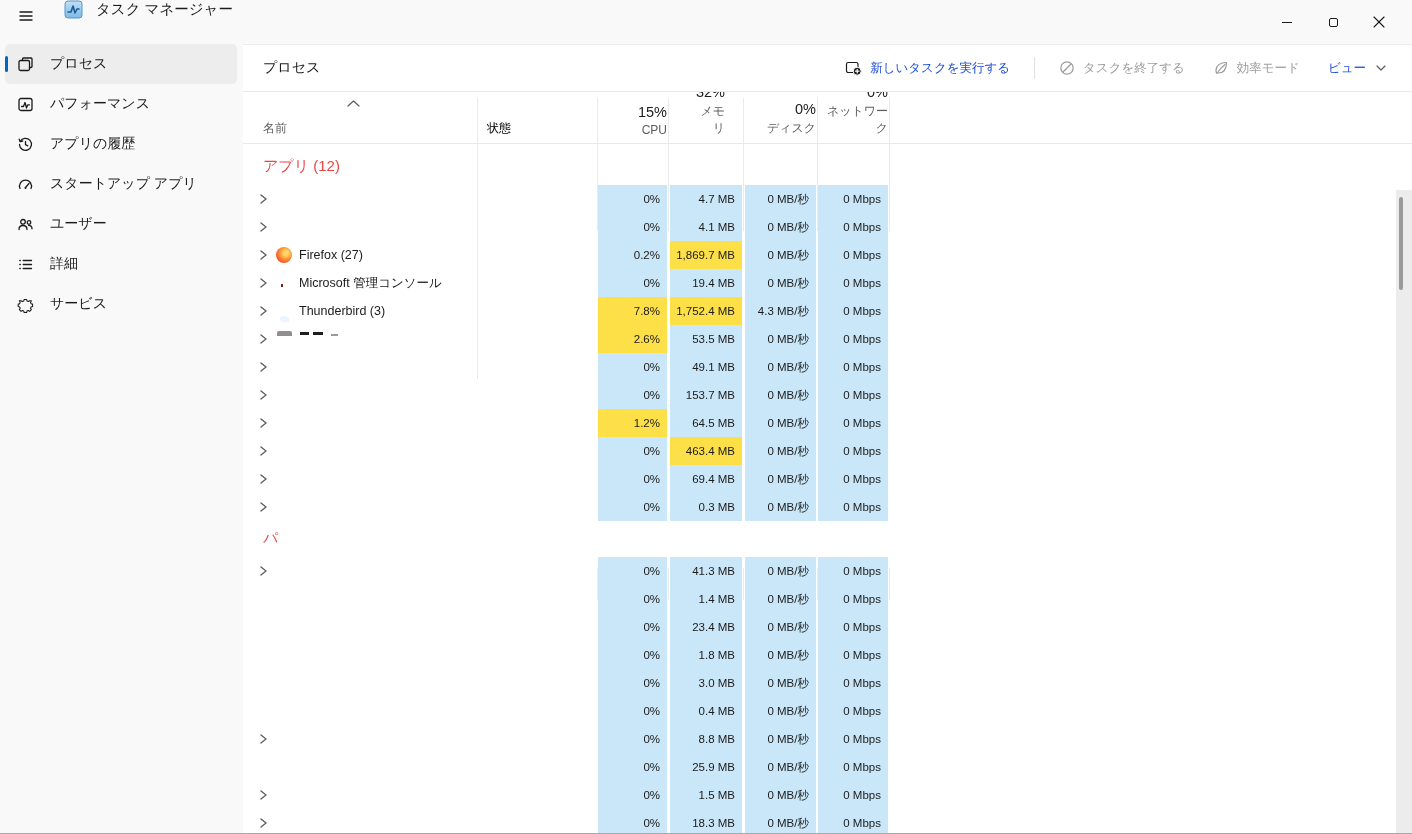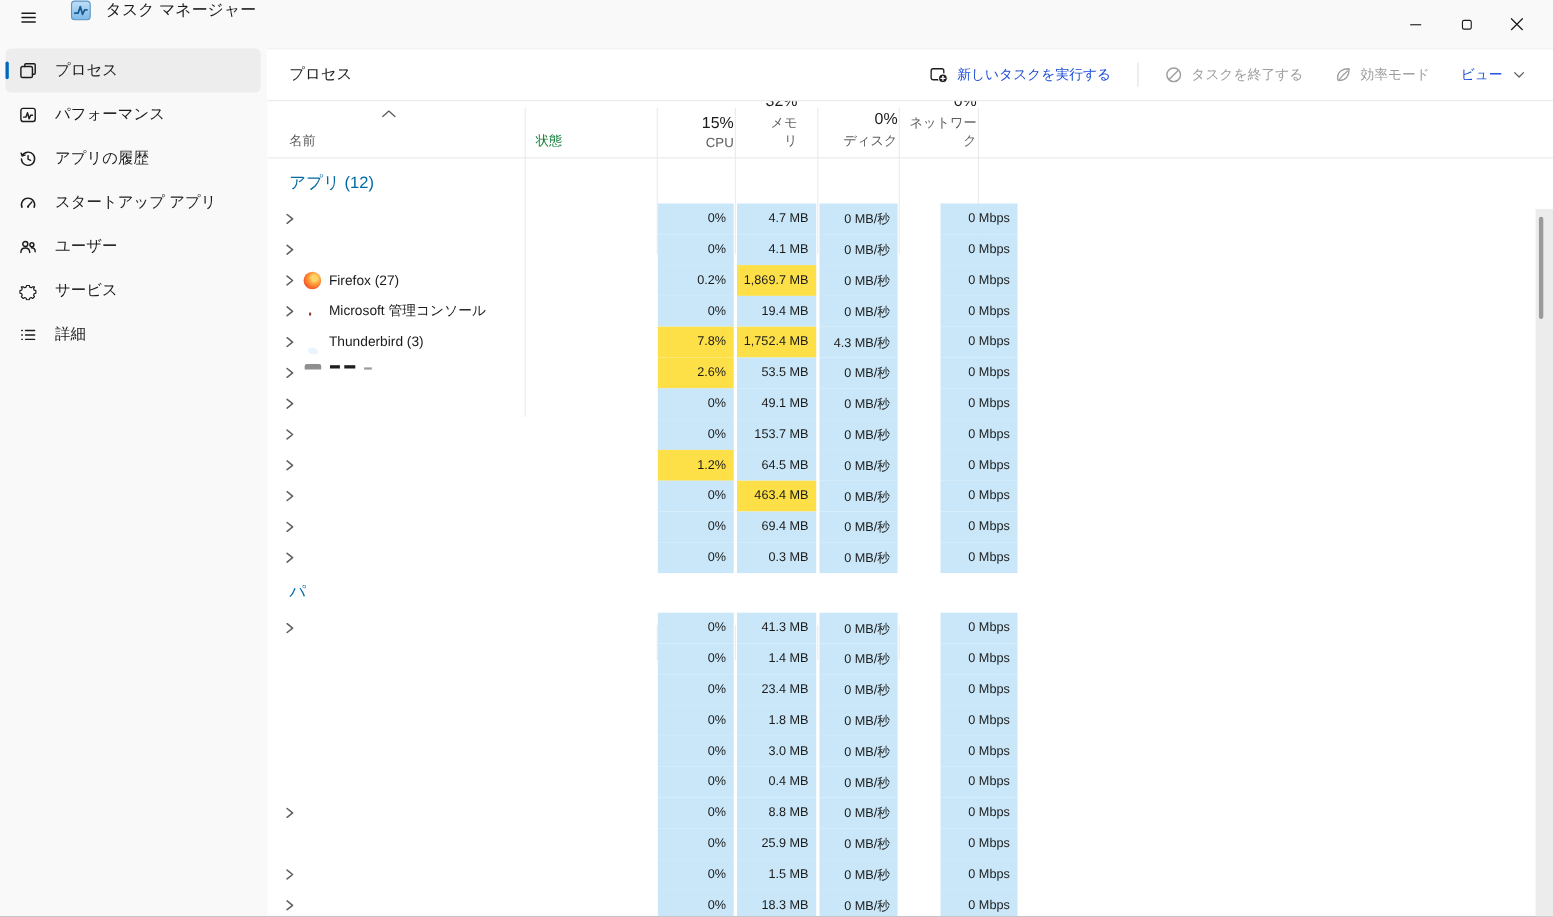--- a/index.html
+++ b/index.html
@@ -34,48 +34,48 @@
   .tb-btn { display:flex; align-items:center; gap:8px; font-size:12.5px; padding:6px 10px; border-radius:4px; color:#1d4ed8; cursor:pointer; white-space:nowrap; }
   .tb-btn.disabled { color:#9d9d9d; cursor:default; }
   .tb-divider { width:1px; height:22px; background:#e0e0e0; margin:0 6px; }
   .chev-down { margin-left:2px; }
 
   
   .table-area { position:absolute; left:0; top:47px; right:0; bottom:0; overflow:hidden; }
   .col-header { position:absolute; left:0; top:6px; width:646px; height:45px; }
   .sort-caret { position:absolute; left:104px; top:2px; color:#5d5d5d; }
   .h-name { position:absolute; left:20px; bottom:6px; font-size:12px; color:#5d5d5d; }
-  .h-status { position:absolute; left:244px; bottom:6px; font-size:12px; color:#15803d; }
+  .h-status { position:absolute; left:244px; bottom:6px; font-size:12px; color:#000000; }
   .h-num { position:absolute; bottom:0; text-align:right; }
   .h-num .pct { display:block; font-size:14.5px; color:#1b1b1b; margin-bottom:3px; }
   .h-num .lbl { display:block; font-size:12px; color:#5d5d5d; margin-bottom:6px; }
   .hdr-rule { position:absolute; left:0; top:51px; right:0; height:1px; background:#e9e9e9; }
   .vline { position:absolute; width:1px; background:#eaeaea; }
 
   
   .tbody { position:absolute; left:0; top:52px; right:16px; bottom:0; }
   .section-row { position:relative; height:41px; }
   .section-row.s2 { height:36px; }
-  .section-label { position:absolute; left:20px; bottom:9px; font-size:15px; color:#0369a1; }
+  .section-label { position:absolute; left:20px; bottom:9px; font-size:15px; color:#ef4444; }
   .prow { position:relative; height:28px; font-size:11.5px; color:#1b1b1b; }
   .chev { position:absolute; left:16px; top:50%; transform:translateY(-50%); color:#5f5f5f; display:flex; }
   .rname { position:absolute; left:56px; top:50%; transform:translateY(-50%); font-size:12.5px; white-space:nowrap; }
   .ricon { position:absolute; left:33px; top:50%; transform:translateY(-50%); width:16px; height:16px; }
   .icon-firefox { border-radius:50%; background:radial-gradient(circle at 62% 38%, #ffd567 0 18%, #ff9a3c 40%, #f35b26 70%, #d6304e 100%); }
   .icon-mmc { border-radius:3px; background:linear-gradient(180deg,#d44a35,#a3271d); position:relative; }
   .icon-mmc::before { content:""; position:absolute; left:3px; right:3px; top:4px; height:2px; background:#fff; opacity:.9; }
   .icon-mmc::after { content:""; position:absolute; left:5px; right:5px; top:1px; height:2px; border:1px solid #7e1b14; border-bottom:none; border-radius:2px 2px 0 0; }
   .icon-tbird { border-radius:50%; background:radial-gradient(circle at 35% 30%, #5aa9e8 0 30%, #2a7cd4 70%, #1a5cb0 100%); position:relative; }
   .icon-tbird::before { content:""; position:absolute; left:4px; top:5px; width:9px; height:6px; background:#eaf4ff; border-radius:60% 90% 20% 80%; }
   .cell { position:absolute; top:0; height:100%; display:flex; align-items:center; justify-content:flex-end; padding-right:7px; background:#c9e7f8; }
   .cell.hot { background:#fde047; }
   .c-cpu { left:355px; width:69px; }
   .c-mem { left:427px; width:72px; }
   .c-disk { left:502px; width:71px; }
-  .c-net { left:575px; width:70px;margin-left:37px; }
+  .c-net { left:575px; width:70px; }
   .frag { position:absolute; background:#1f1f1f; }
 
   
   .scrollbar { position:absolute; right:0; top:145px; width:16px; height:686px; background:#ececec; }
   .scroll-thumb { position:absolute; left:3px; top:7px; width:4px; height:93px; border-radius:2px; background:#9a9a9a; }
 </style>
 </head>
 <body>
 
 <div class="window">
@@ -166,39 +166,39 @@
               <path d="M2 13.5 c0-2.7 2-4 4-4 s4 1.3 4 4" stroke="#1b1b1b" stroke-width="1.3" fill="none" stroke-linecap="round" stroke-linejoin="round"></path>
               <circle cx="12" cy="6.5" r="1.8" stroke="#1b1b1b" stroke-width="1.3" fill="none" stroke-linecap="round" stroke-linejoin="round"></circle>
               <path d="M11.5 9.3 c2 0 3.5 1.2 3.5 3.5" stroke="#1b1b1b" stroke-width="1.3" fill="none" stroke-linecap="round" stroke-linejoin="round"></path>
             </svg>
           </span>
           <span>ユーザー</span>
         </div>
         <div class="side-item">
           <span class="ic">
             <svg width="17" height="17" viewBox="0 0 17 17">
-              <path d="M7 2.5 h3 l.4 1.8 1.7.7 1.6-1 2 .1 -1 1.9 .7 1.7 1.8.4 v3 l-1.8.4 -.7 1.7 1 1.6 -2.1 2.1 -1.6-1 -1.7.7 -.4 1.8 h-3 l-.4-1.8 -1.7-.7 -1.6 1 -2.1-2.1 1-1.6 -.7-1.7 -1.8-.4 v-3 l1.8-.4 .7-1.7 -1-1.9 2-.1 1.6 1 1.7-.7z" transform="scale(.82) translate(1.8,1.8)" stroke="#1b1b1b" stroke-width="1.3" fill="none" stroke-linecap="round" stroke-linejoin="round"></path>
-            </svg>
-          </span>
-          <span>サービス</span>
-        </div>
-        <div class="side-item">
-          <span class="ic">
-            <svg width="17" height="17" viewBox="0 0 17 17">
               <g stroke="#1b1b1b" stroke-width="1.3" fill="none" stroke-linecap="round" stroke-linejoin="round">
                 <line x1="6.2" y1="4.5" x2="14.5" y2="4.5"></line>
                 <line x1="6.2" y1="8.5" x2="14.5" y2="8.5"></line>
                 <line x1="6.2" y1="12.5" x2="14.5" y2="12.5"></line>
                 <line x1="2.8" y1="4.5" x2="3.3" y2="4.5"></line>
                 <line x1="2.8" y1="8.5" x2="3.3" y2="8.5"></line>
                 <line x1="2.8" y1="12.5" x2="3.3" y2="12.5"></line>
               </g>
             </svg>
           </span>
           <span>詳細</span>
+        </div>
+        <div class="side-item">
+          <span class="ic">
+            <svg width="17" height="17" viewBox="0 0 17 17">
+              <path d="M7 2.5 h3 l.4 1.8 1.7.7 1.6-1 2 .1 -1 1.9 .7 1.7 1.8.4 v3 l-1.8.4 -.7 1.7 1 1.6 -2.1 2.1 -1.6-1 -1.7.7 -.4 1.8 h-3 l-.4-1.8 -1.7-.7 -1.6 1 -2.1-2.1 1-1.6 -.7-1.7 -1.8-.4 v-3 l1.8-.4 .7-1.7 -1-1.9 2-.1 1.6 1 1.7-.7z" transform="scale(.82) translate(1.8,1.8)" stroke="#1b1b1b" stroke-width="1.3" fill="none" stroke-linecap="round" stroke-linejoin="round"></path>
+            </svg>
+          </span>
+          <span>サービス</span>
         </div>
       </div>
   </div>
 
   <div class="content">
     <div class="content-header">
       <div class="page-title">プロセス</div>
       <div class="toolbar">
         <div class="tb-btn">
           <svg width="17" height="16" viewBox="0 0 17 16">

